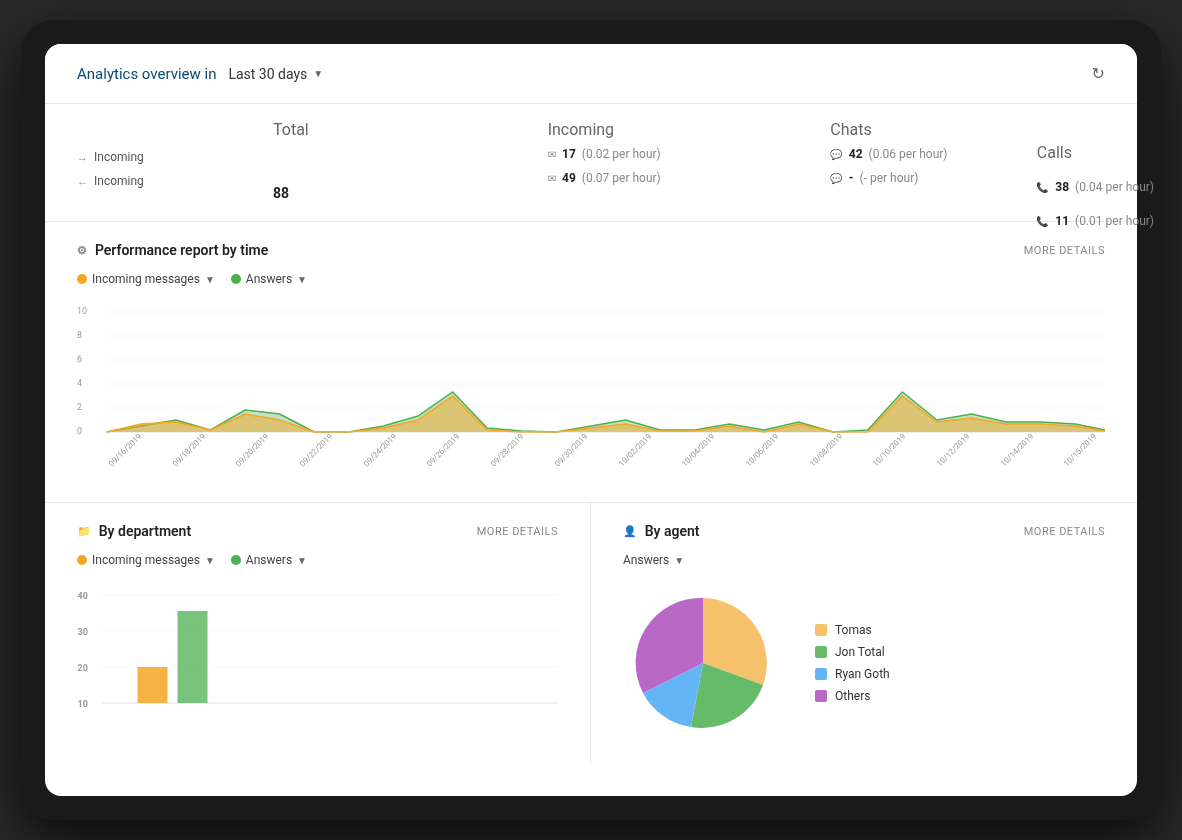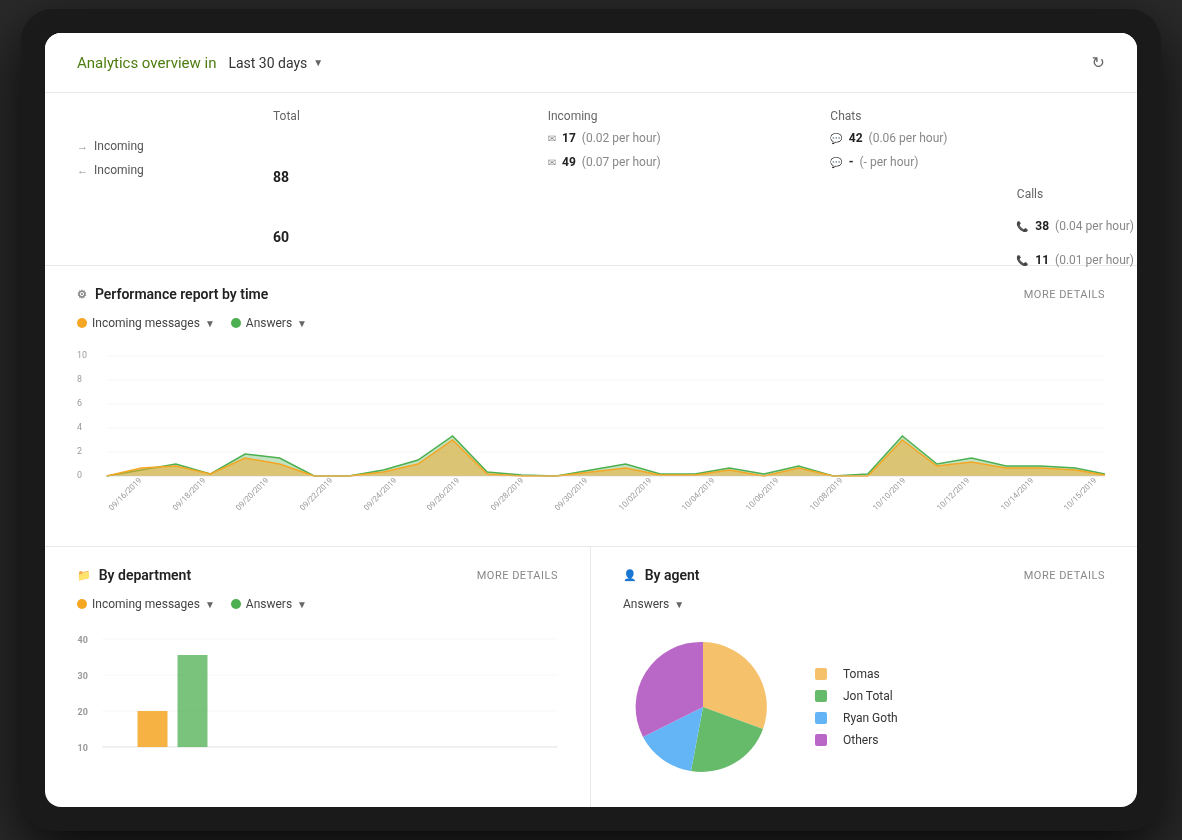--- a/index.html
+++ b/index.html
@@ -28,21 +28,21 @@
     
     .header {
       display: flex;
       align-items: center;
       padding: 20px 32px;
       border-bottom: 1px solid #e8e8e8;
       background: #fff;
     }
     .header-title {
       font-size: 15px;
-      color: #4d7c0f;
+      color: #0c4a6e;
       font-weight: 400;
       margin-right: 12px;
     }
     .date-dropdown {
       display: flex;
       align-items: center;
       gap: 6px;
       font-size: 14px;
       color: #333;
       cursor: pointer;
@@ -63,21 +63,21 @@
     .stats-section {
       padding: 16px 32px 20px;
       border-bottom: 1px solid #e8e8e8;
     }
     .stats-grid {
       display: grid;
       grid-template-columns: 180px 1fr 1fr 1fr;
       gap: 0;
     }
     .stats-col-header {
-      font-size: 12px;
+      font-size: 16px;
       color: #666;
       margin-bottom: 8px;
     }
     .stat-label-col {
       display: flex;
       flex-direction: column;
       gap: 10px;
       padding-top: 22px;
     }
     .stat-row {
@@ -211,21 +211,21 @@
       height: 160px;
     }
     .pie-legend {
       display: flex;
       flex-direction: column;
       gap: 8px;
     }
     .pie-legend-item {
       display: flex;
       align-items: center;
-      gap: 16px;
+      gap: 8px;
       font-size: 12px;
       color: #333;
     }
     .pie-legend-color {
       width: 12px;
       height: 12px;
       border-radius: 2px;
       flex-shrink: 0;
     }
     .answers-dropdown {
@@ -269,21 +269,20 @@
               <span class="arrow-icon">←</span>
               <span>Incoming</span>
             </div>
           </div>
         </div>
 
         <div class="stat-total-col">
           <div class="stats-col-header">Total</div>
           <div style="display:flex;flex-direction:column;gap:10px;padding-top:4px;">
             <div class="stat-value">88</div>
-            <div class="stat-value">60</div>
           </div>
         </div>
 
         <div class="stat-detail-col">
           <div class="stats-col-header">Incoming</div>
           <div class="stat-detail">
             <span class="msg-icon">✉</span>
             <span class="stat-detail-num">17</span>
             <span class="stat-detail-muted">(0.02 per hour)</span>
           </div>
@@ -302,21 +301,21 @@
             <span class="stat-detail-muted">(0.06 per hour)</span>
           </div>
           <div class="stat-detail">
             <span class="msg-icon">💬</span>
             <span class="stat-detail-num">-</span>
             <span class="stat-detail-muted">(- per hour)</span>
           </div>
         </div>
       </div>
 
-      <div style="position:absolute;right:48px;margin-top:-58px;display:flex;flex-direction:column;gap:10px;">
+      <div style="position:absolute;right:28px;margin-top:-58px;display:flex;flex-direction:column;gap:10px;">
         <div class="stats-col-header">Calls</div>
         <div class="stat-detail">
           <span class="msg-icon">📞</span>
           <span class="stat-detail-num">38</span>
           <span class="stat-detail-muted">(0.04 per hour)</span>
         </div>
         <div class="stat-detail">
           <span class="msg-icon">📞</span>
           <span class="stat-detail-num">11</span>
           <span class="stat-detail-muted">(0.01 per hour)</span>

